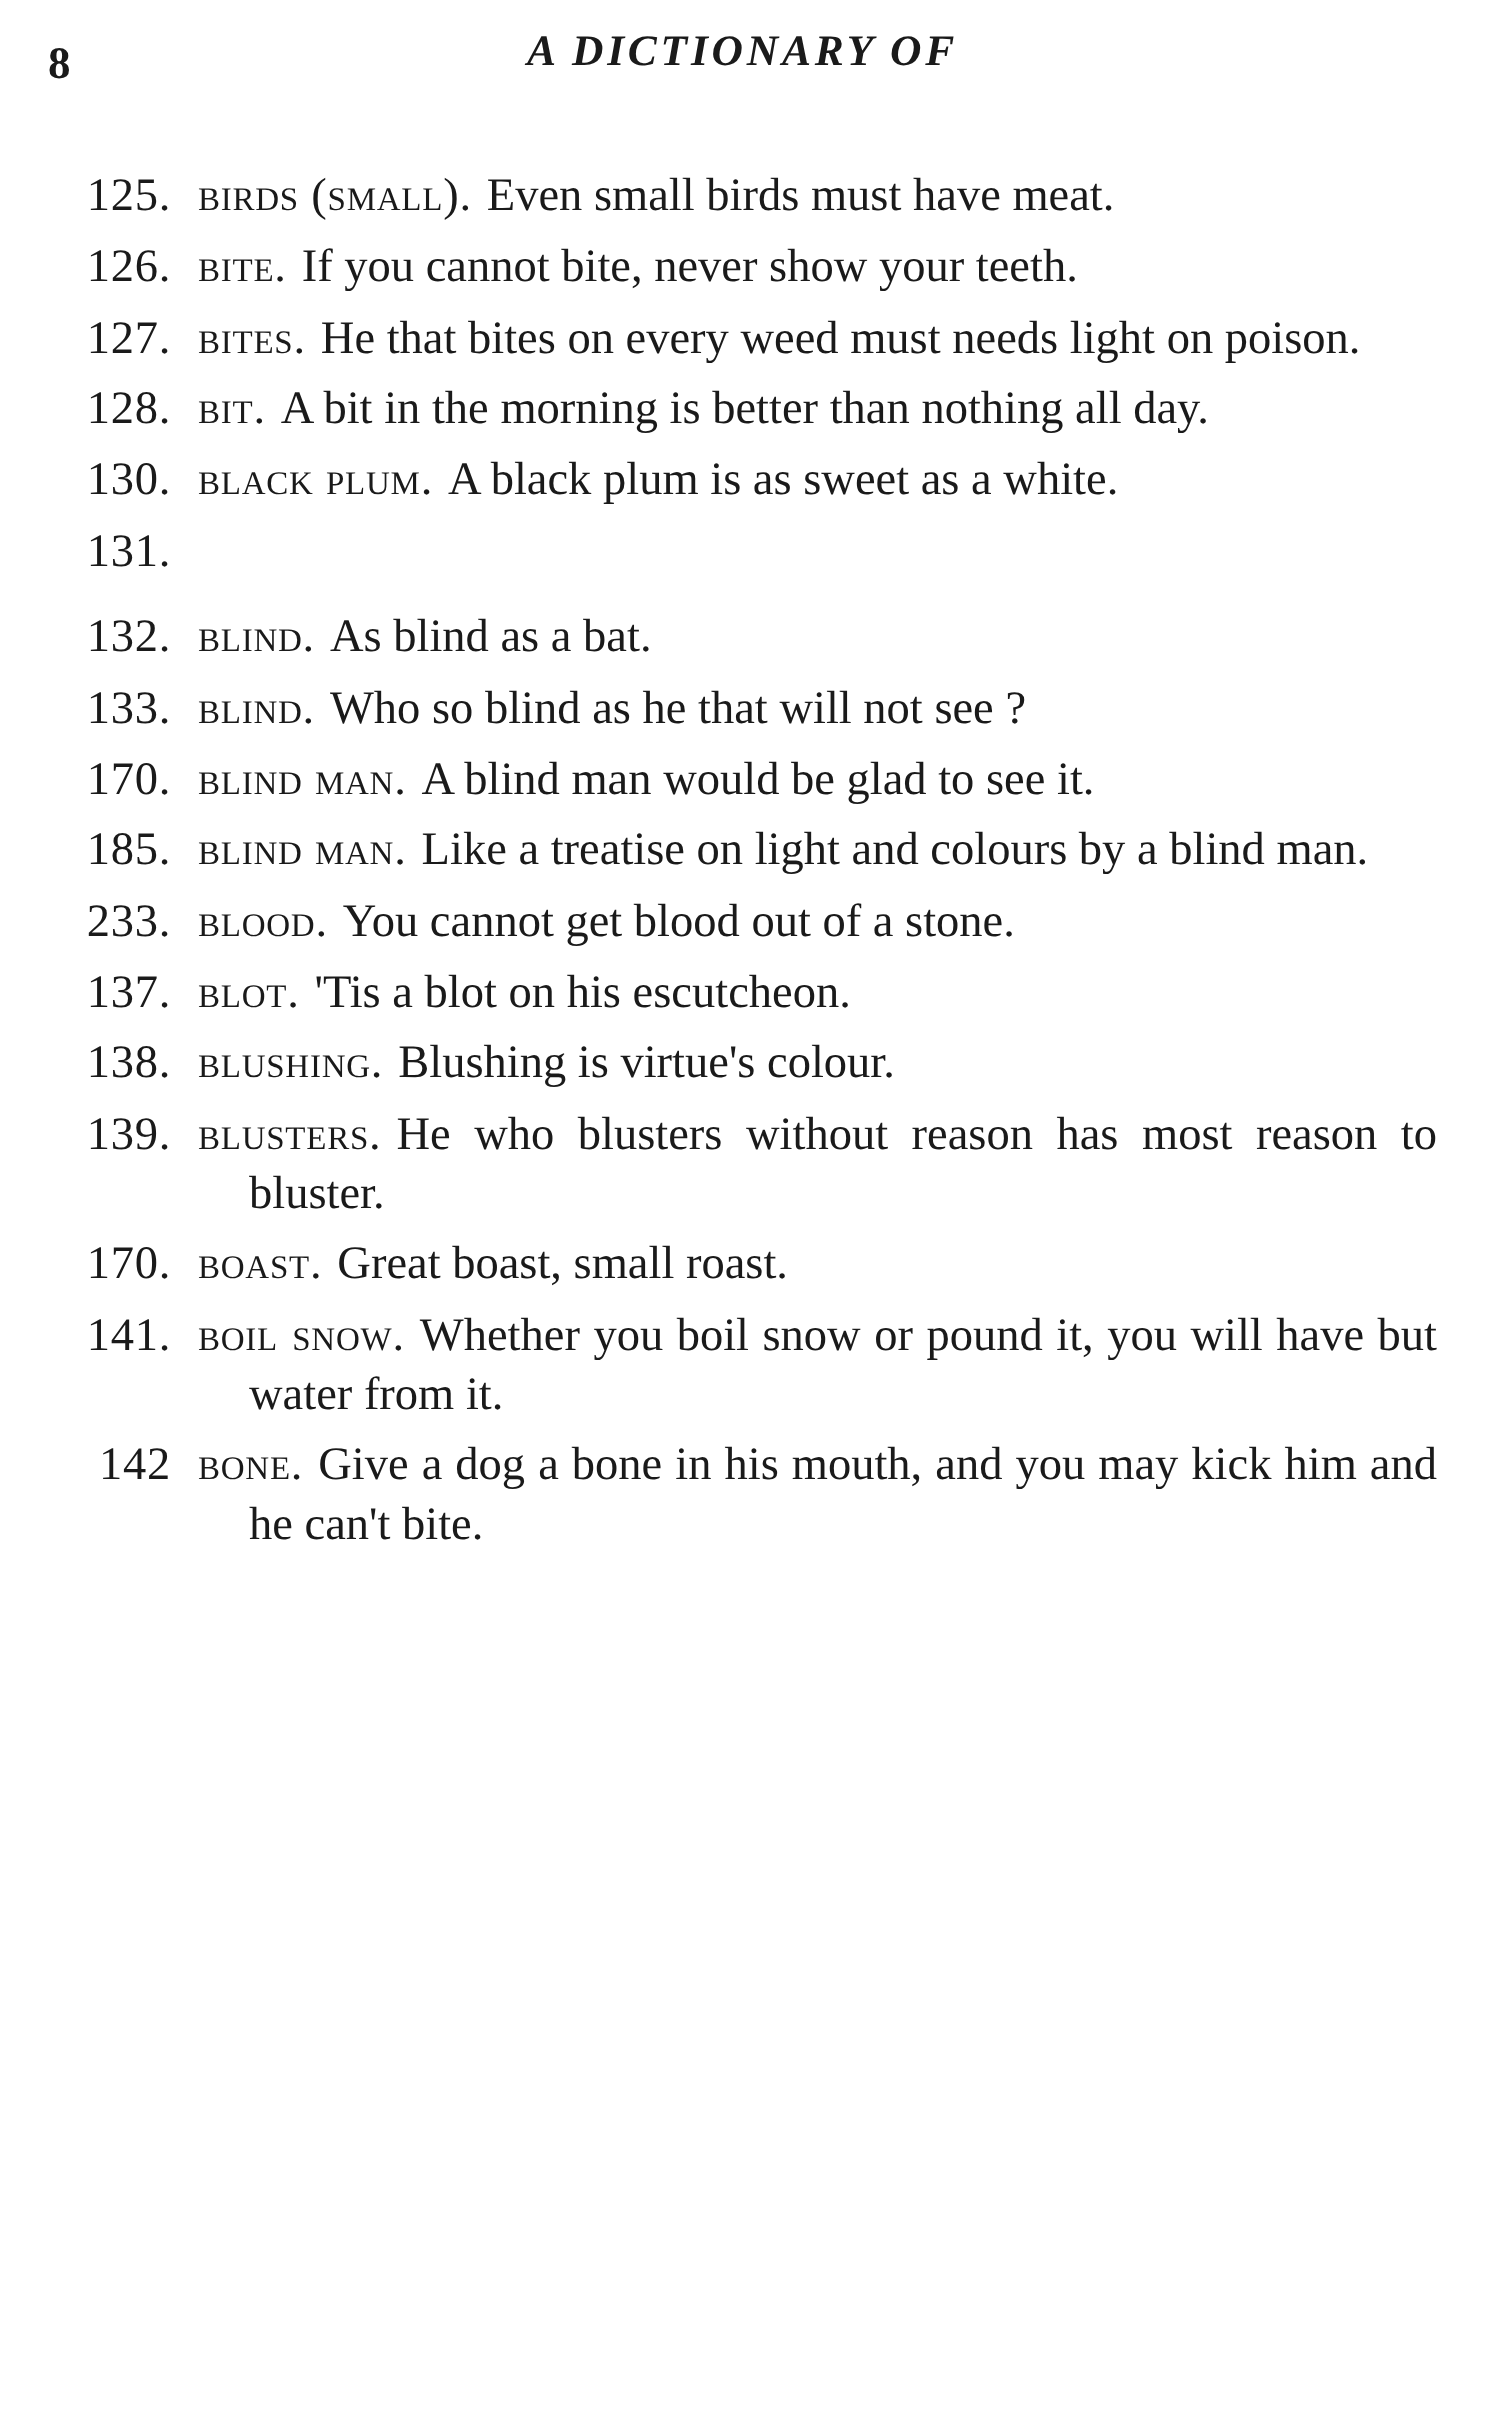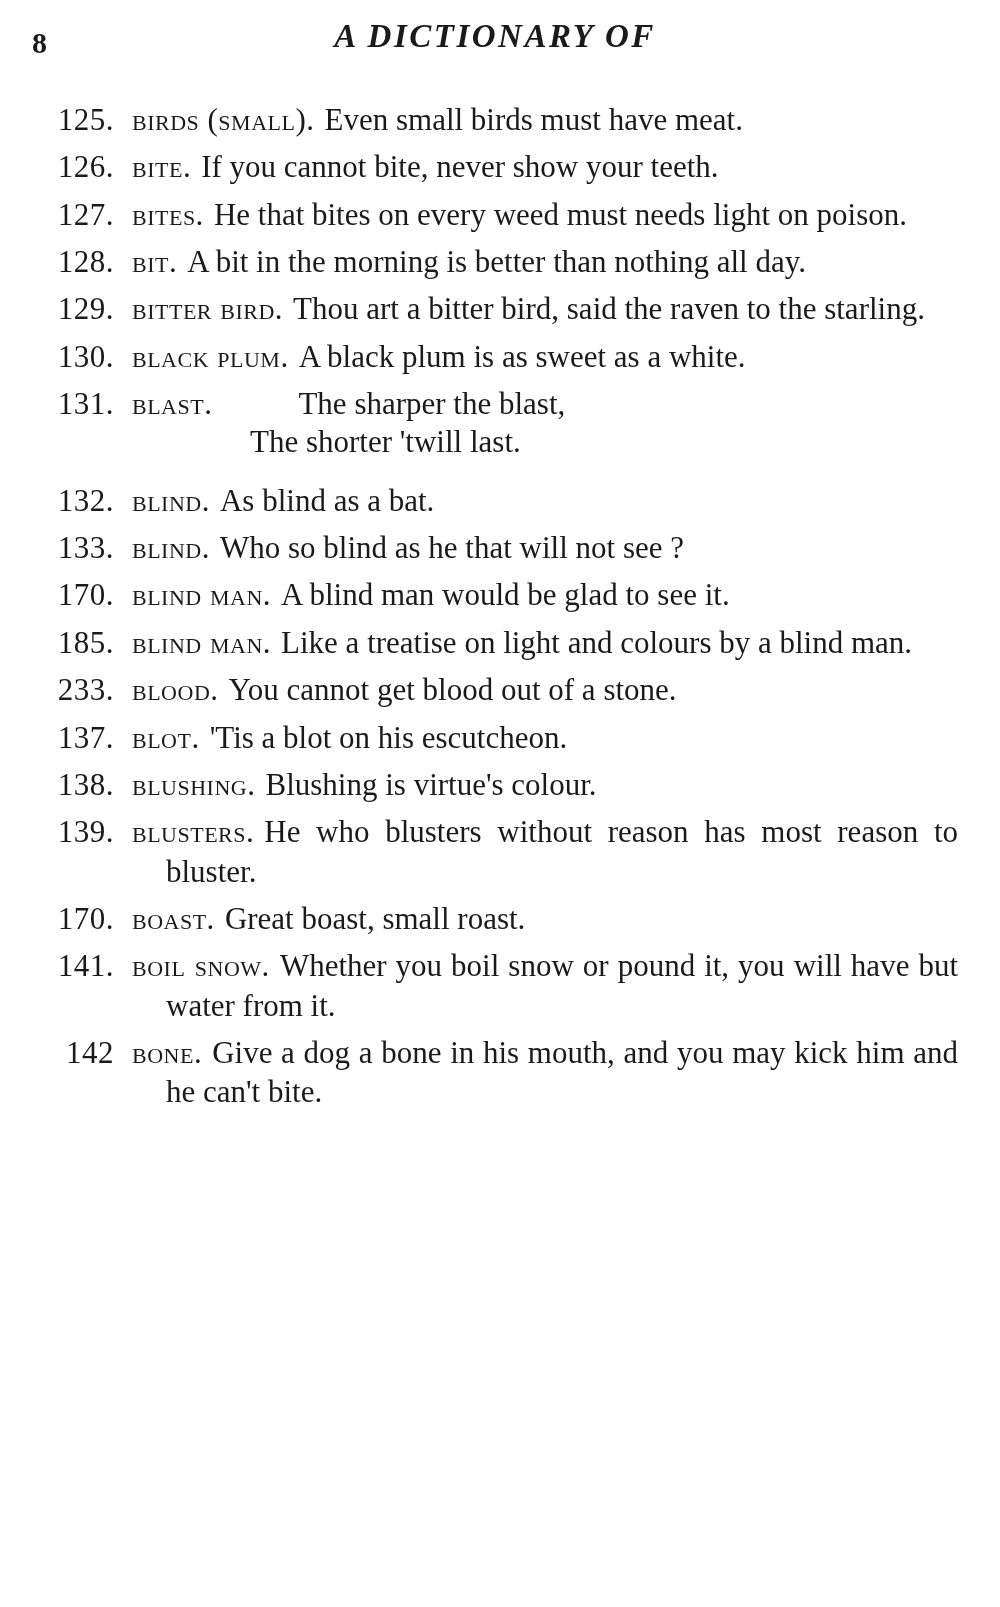--- a/index.html
+++ b/index.html
@@ -35,27 +35,27 @@
     position: absolute;
     left: 10px;
     top: 8px;
     letter-spacing: 0px;
   }
   .running-head {
     width: 100%;
     text-align: center;
     font-style: italic;
     font-weight: bold;
-    font-size: 33px;
+    font-size: 29px;
     letter-spacing: 2.5px;
     font-family: "Liberation Serif", serif;
     padding-left: 10px;
   }
   .entries {
-    margin-top: 26px;
+    margin-top: 36px;
   }
   .entry {
     display: flex;
     align-items: flex-start;
     margin-bottom: 8px;
     font-size: 31px;
     line-height: 1.27;
   }
   .num {
     flex: 0 0 92px;
@@ -132,39 +132,27 @@
           <div class="text-block hang"><span class="kw">Bites.</span><span class="gloss">He that bites on every weed must needs light on poison.</span></div>
         </div>
       </div>
       <div class="entry">
         <div class="num">128.</div>
         <div class="body">
           <div class="text-block hang"><span class="kw">Bit.</span><span class="gloss">A bit in the morning is better than nothing all day.</span></div>
         </div>
       </div>
       <div class="entry">
-        <div class="num">129.</div>
-        <div class="body">
-          <div class="text-block hang"><span class="kw">Bitter bird.</span><span class="gloss">Thou art a bitter bird, said the raven to the starling.</span></div>
-        </div>
-      </div>
-      <div class="entry">
         <div class="num">130.</div>
         <div class="body">
           <div class="text-block hang"><span class="kw">Black plum.</span><span class="gloss">A black plum is as sweet as a white.</span></div>
         </div>
       </div>
       <div class="entry verse-entry">
         <div class="num">131.</div>
-        <div class="body">
-          <div class="text-block hang"><span class="kw">Blast.</span><span class="verse" style="display: inline-block; padding-left: 0px; margin-left: 86px; vertical-align: top;">The sharper the blast,</span></div>
-          <div class="verse-wrap">
-            <span class="verse">The shorter 'twill last.</span>
-          </div>
-        </div>
       </div>
       <div class="entry">
         <div class="num">132.</div>
         <div class="body">
           <div class="text-block hang"><span class="kw">Blind.</span><span class="gloss">As blind as a bat.</span></div>
         </div>
       </div>
       <div class="entry">
         <div class="num">133.</div>
         <div class="body">

